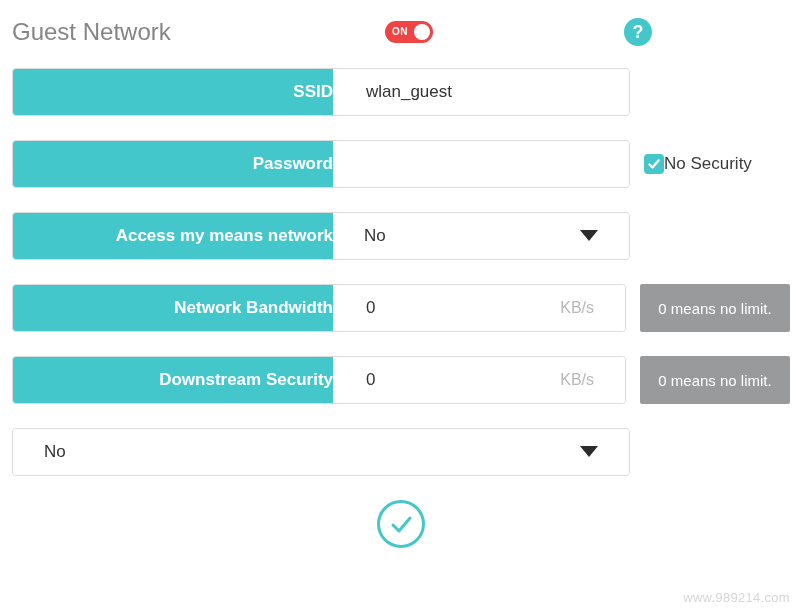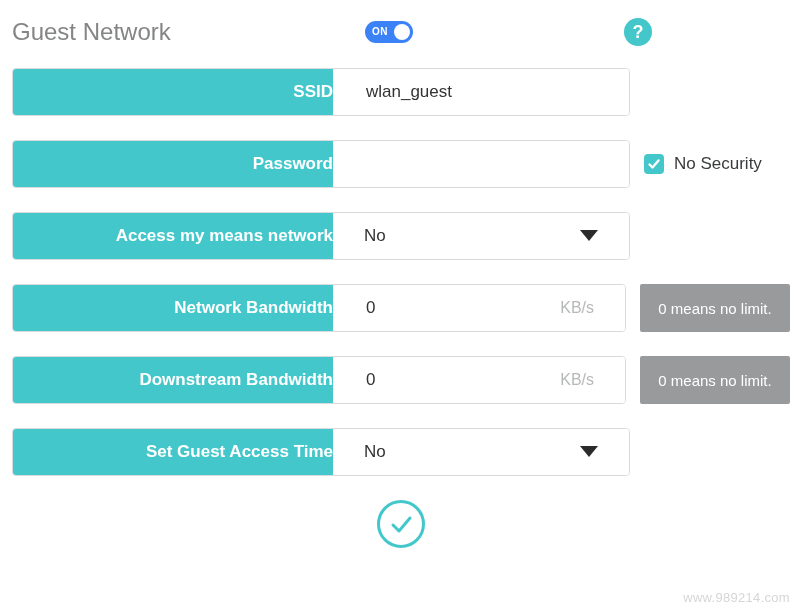--- a/index.html
+++ b/index.html
@@ -9,35 +9,35 @@
       background: #fff;
       width: 802px;
       height: 611px;
       position: relative;
       color: #333;
     }
     .header {
       display: flex;
       align-items: center;
       padding: 18px 20px 12px 12px;
-      gap: 8px;
+      gap: 28px;
     }
     .title {
       font-size: 24px;
       color: #848585;
       font-weight: 400;
       flex: 0 0 auto;
       width: 345px;
     }
     .toggle {
       display: inline-flex;
       align-items: center;
       width: 48px;
       height: 22px;
-      background: #3b82f6;
+      background: #ef4444;
       border-radius: 11px;
       position: relative;
     }
     .toggle-label {
       position: absolute;
       left: 7px;
       top: 50%;
       transform: translateY(-51%);
       font-size: 10px;
       color: #fff;
@@ -132,21 +132,20 @@
       align-items: center;
       justify-content: center;
       padding: 0 2px;
       font-size: 15px;
       border-radius: 2px;
       width: 150px;
     }
     .check-wrap {
       display: flex;
       align-items: center;
-      gap: 10px;
       font-size: 17px;
       color: #3a3b3c;
     }
     .check-box {
       width: 20px;
       height: 20px;
       border-radius: 4px;
       background: #44c7ca;
       display: flex;
       align-items: center;
@@ -243,34 +242,33 @@
         <span class="unit">KB/s</span>
       </div>
     </div>
     <div class="aside">
       <div class="hint-box">0 means no limit.</div>
     </div>
   </div>
 
   <div class="row">
     <div class="field-group">
-      <div class="label-cell">Downstream Bandwidth</div>
+      <div class="label-cell">Downstream Security</div>
       <div class="input-cell">
         <input type="text" style="flex: 1 1 0%;" value="0">
         <span class="unit">KB/s</span>
       </div>
     </div>
     <div class="aside">
       <div class="hint-box">0 means no limit.</div>
     </div>
   </div>
 
   <div class="row">
     <div class="field-group">
-      <div class="label-cell">Set Guest Access Time</div>
       <div class="input-cell">
         <span>No</span>
         <span class="chev">
           <svg width="18" height="12" viewBox="0 0 18 12">
               <polygon points="0,0 18,0 9,11" fill="#2b2b2b"></polygon>
             </svg>
         </span>
       </div>
     </div>
     <div class="aside"></div>

